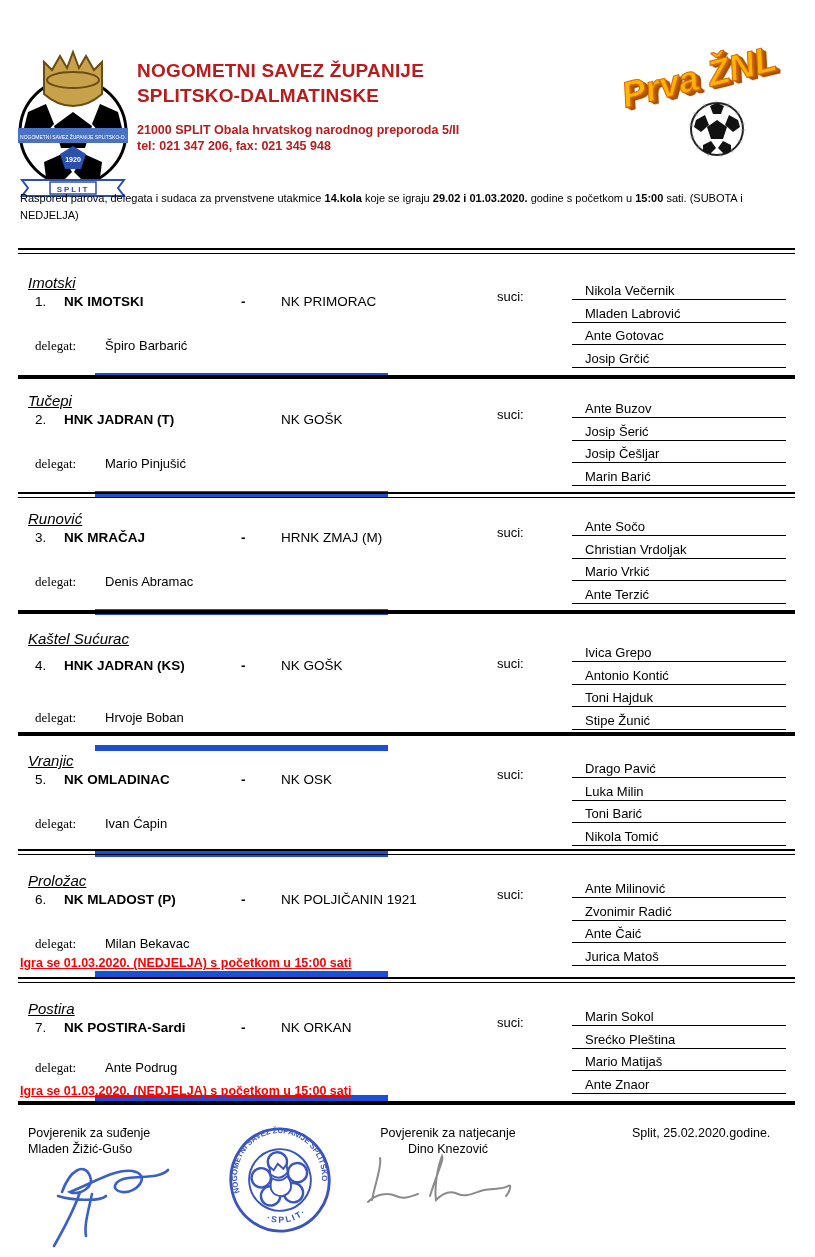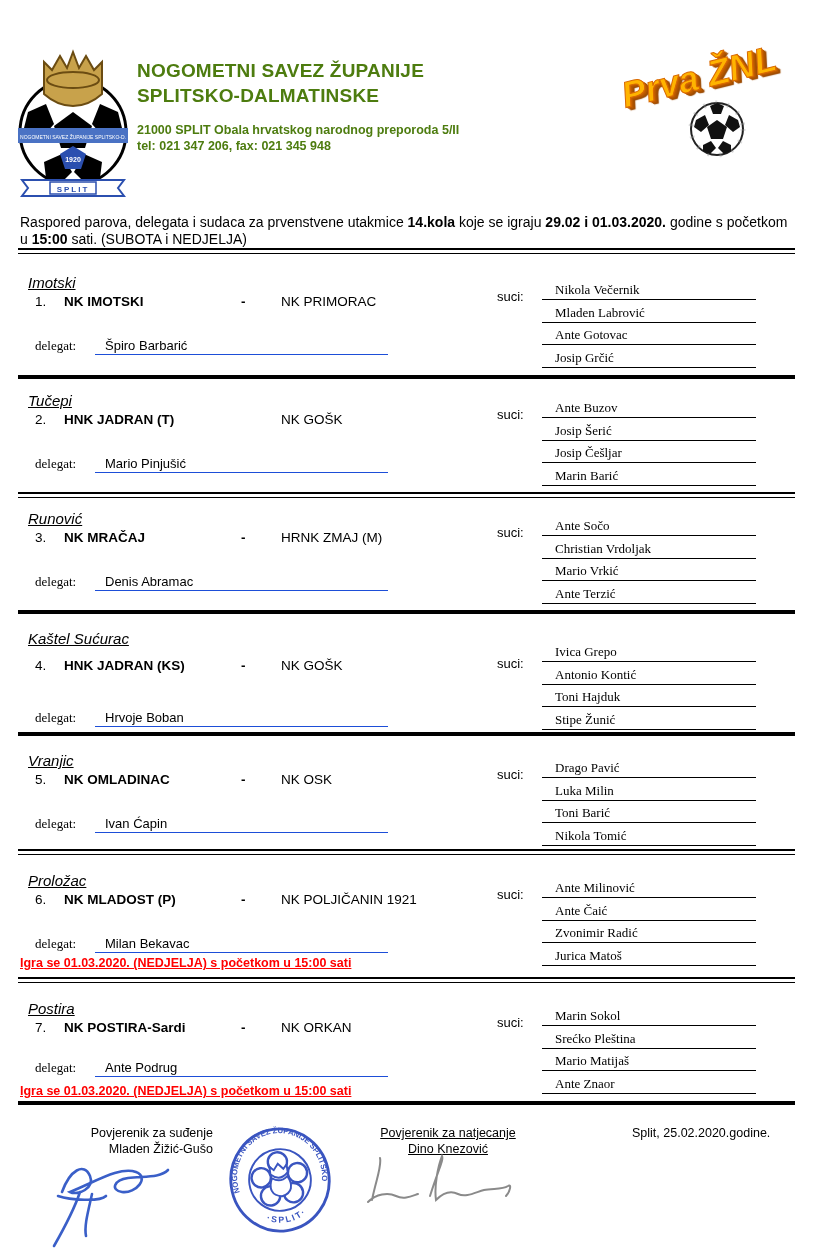--- a/index.html
+++ b/index.html
@@ -1,63 +1,63 @@
 <!DOCTYPE html>
 <html><head>
 <meta charset="utf-8">
 <style>
   html,body{margin:0;padding:0;background:#fff;}
   body{width:815px;height:1257px;position:relative;font-family:"Liberation Sans",sans-serif;color:#000;overflow:hidden;}
 
   
   .crest{position:absolute;left:14px;top:40px;width:118px;height:158px;}
-  .org-block{position:absolute;left:137px;top:58px;color:#4d7c0f;}
+  .org-block{position:absolute;left:137px;top:58px;color:#b91c1c;}
   .org-title{font-size:19px;font-weight:bold;line-height:25px;letter-spacing:.2px;}
   .org-sub{font-size:12.5px;font-weight:bold;line-height:16px;margin-top:14px;}
   .org-sub div{margin-bottom:0;}
 
   .prva-logo{position:absolute;left:618px;top:28px;width:185px;height:140px;}
   .prva-text{position:absolute;left:2px;top:28px;transform:rotate(-14deg);
     font-size:36px;font-weight:bold;font-style:italic;color:#FFB400;
     -webkit-text-stroke:1px #D96800;
     text-shadow:1px 1px 0 #C86000,2px 2px 0 #B85800,3px 3px 0 #A85000,4px 4px 1px #984800;
     white-space:nowrap;}
   .prva-ball{position:absolute;left:70px;top:72px;}
 
   
-  .intro{position:absolute;left:20px;top:214px;width:772px;font-size:14px;line-height:17px;}
+  .intro{position:absolute;left:20px;top:190px;width:772px;font-size:11px;line-height:17px;}
   .intro b{font-weight:bold;}
 
   
   .sep{position:absolute;left:18px;width:777px;}
   .sep.single{border-top:4px solid #000;}
   .sep.double{border-top:2.5px solid #000;border-bottom:1.5px solid #000;height:3px;}
 
   
   .section{position:absolute;left:0;width:815px;height:106px;}
   .venue{position:absolute;left:28px;top:4px;font-size:15px;font-weight:normal;font-style:italic;text-decoration:underline;}
   .match-line{position:absolute;left:35px;top:24px;font-size:13.5px;white-space:nowrap;}
   .match-num{display:inline-block;width:29px;font-weight:normal;}
   .match-home{display:inline-block;width:177px;font-weight:bold;}
   .match-dash{display:inline-block;width:24px;font-weight:bold;}
   .match-away{font-weight:normal;padding-left:16px;}
   .suci-label{position:absolute;left:497px;top:19px;font-size:13px;}
-  .suci-names{position:absolute;left:542px;top:8px;width:214px;font-family:Liberation Serif, serif;}
+  .suci-names{position:absolute;left:572px;top:8px;width:214px;}
   .sudac{height:22.4px;border-bottom:1px solid #000;font-size:13px;padding-left:13px;display:flex;align-items:flex-end;padding-bottom:1px;box-sizing:border-box;}
   .delegat-line{position:absolute;left:35px;top:68px;font-size:13px;}
   .delegat-label{display:inline-block;width:60px;font-family:Liberation Serif, serif;}
-  .delegat-name{display:inline-block;width:283px;border-bottom:1px solid #1d4ed8;padding-left:10px;padding-bottom:1px;}
+  .delegat-name{display:inline-block;width:283px;border-bottom:6px solid #1d4ed8;padding-left:10px;padding-bottom:20px;}
   .note{position:absolute;left:20px;top:88px;font-size:12.5px;font-weight:bold;color:#FF0000;text-decoration:underline;}
   .section.tall .match-line{top:32px;}
   .section.tall .suci-names{top:14px;}
   .section.tall .delegat-line{top:84px;}
 
   
-  .foot-left{position:absolute;left:28px;top:1125px;width:185px;text-align:right;font-size:12.5px;line-height:16px;}
-  .foot-right{position:absolute;left:363px;top:1125px;width:170px;text-align:center;font-size:12.5px;line-height:16px;text-decoration:underline;}
+  .foot-left{position:absolute;left:28px;top:1125px;width:185px;text-align:left;font-size:12.5px;line-height:16px;}
+  .foot-right{position:absolute;left:363px;top:1125px;width:170px;text-align:center;font-size:12.5px;line-height:16px;}
   .foot-date{position:absolute;left:632px;top:1126px;font-size:12.5px;}
   .sig-blue{position:absolute;left:40px;top:1152px;}
   .sig-grey{position:absolute;left:358px;top:1150px;}
   .stamp{position:absolute;left:227px;top:1126px;width:106px;height:108px;transform:rotate(-8deg);}
 </style>
 </head>
 <body>
 
 <div class="crest">
   <svg width="118" height="158" viewBox="0 0 118 158">
@@ -205,22 +205,22 @@
 <div class="sep double" style="top:849px"></div>
 
 <div class="section" style="top:868px">
   <div class="venue">Proložac</div>
   <div class="match-line">
     <span class="match-num">6.</span><span class="match-home">NK MLADOST (P)</span><span class="match-dash">-</span><span class="match-away">NK POLJIČANIN 1921</span>
   </div>
   <div class="suci-label">suci:</div>
   <div class="suci-names">
     <div class="sudac">Ante Milinović</div>
+    <div class="sudac">Zvonimir Radić</div>
     <div class="sudac">Ante Čaić</div>
-    <div class="sudac">Zvonimir Radić</div>
     <div class="sudac">Jurica Matoš</div>
   </div>
   <div class="delegat-line">
     <span class="delegat-label">delegat:</span><span class="delegat-name">Milan Bekavac</span>
   </div>
   <div class="note">Igra se 01.03.2020. (NEDJELJA) s početkom u 15:00 sati</div>
 </div>
 <div class="sep double" style="top:977px"></div>
 
 <div class="section" style="top:996px">

